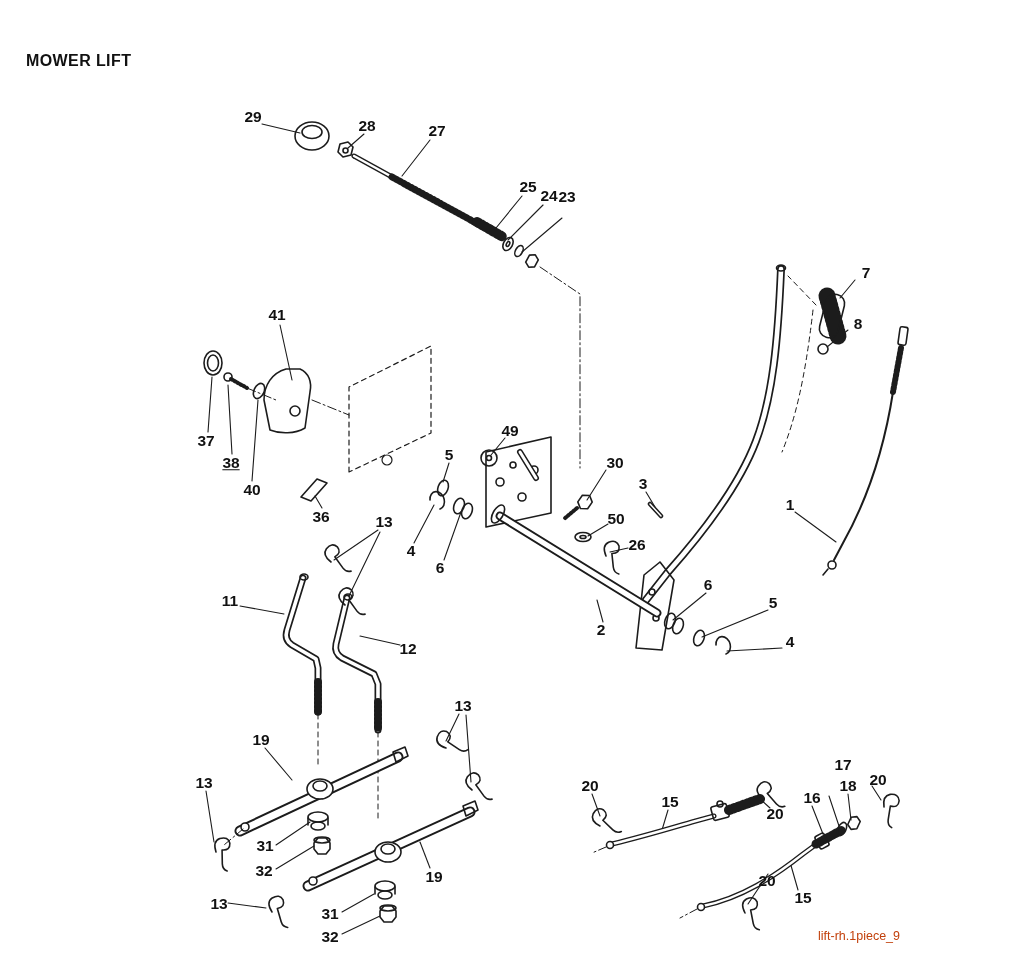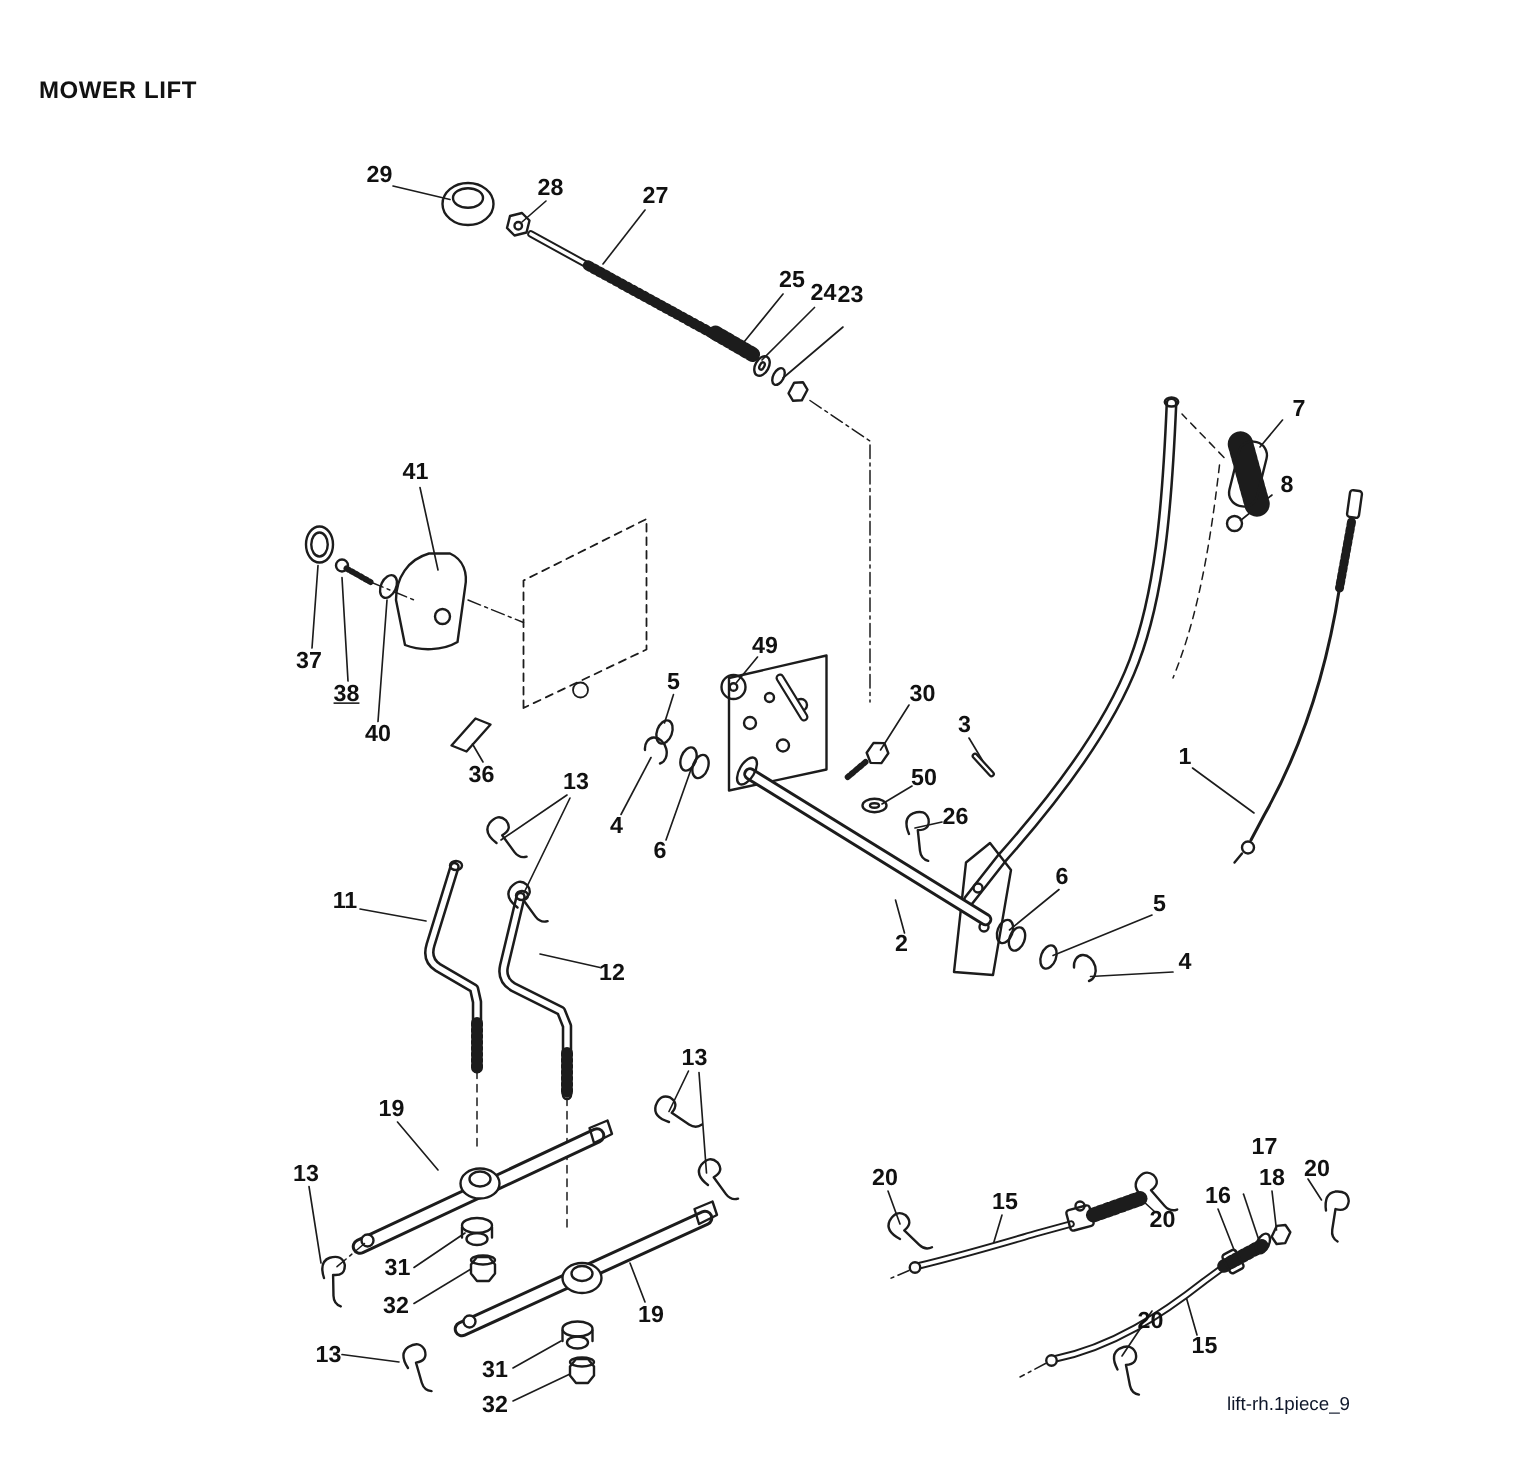--- a/index.html
+++ b/index.html
@@ -1,21 +1,21 @@
 <!DOCTYPE html>
 <html><head>
 <meta charset="utf-8">
 <style>
   html,body{margin:0;padding:0;background:#ffffff;}
   #page{position:relative;width:1024px;height:976px;background:#fff;overflow:hidden;
         font-family:"Liberation Sans","DejaVu Sans",sans-serif;color:#111;}
   .title{position:absolute;left:26px;top:20px;font-size:21px;font-weight:bold;
          letter-spacing:0.2px;word-spacing:7px;white-space:nowrap;}
   .subtitle{position:absolute;left:26px;top:52px;font-size:16px;font-weight:bold;letter-spacing:0.4px;}
-  .footer-note{position:absolute;left:818px;top:929px;font-size:12.5px;color:#0f172a;}
+  .footer-note{position:absolute;left:818px;top:929px;font-size:12.5px;color:#c2410c;}
   #art{position:absolute;left:0;top:0;}
   #callouts{position:absolute;left:0;top:0;width:100%;height:100%;pointer-events:none;border-radius:20px;}
   .callout{position:absolute;transform:translate(-50%,-50%);font-size:15.5px;font-weight:bold;
            color:#111;line-height:1;}
 </style>
 </head>
 <body>
 
 <div id="page">
 

